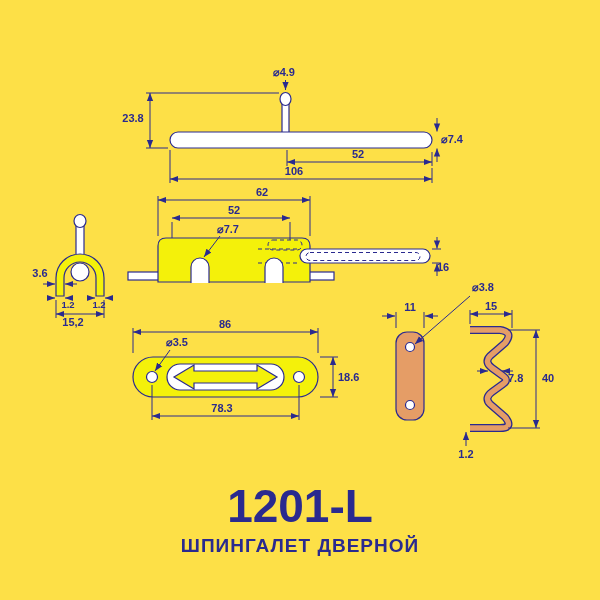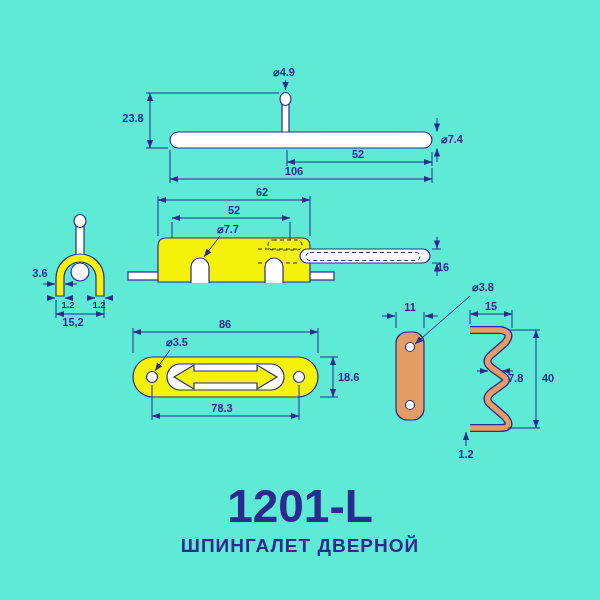--- a/index.html
+++ b/index.html
@@ -1,17 +1,17 @@
 <!DOCTYPE html>
 <html><head>
 <meta charset="utf-8">
 <style>
   html,body { margin:0; padding:0; background:#ffffff; }
   #drawing-page {
-    width:600px; height:600px; background:#5eead4; position:relative;
+    width:600px; height:600px; background:#fde047; position:relative;
     font-family:"Liberation Sans", sans-serif;
   }
   svg text {
     font-family:"Liberation Sans", sans-serif;
     fill:#2a2a8f;
   }
   .dimtxt   { font-size:11px; font-weight:bold; }
   .dimtxt-sm{ font-size:9.5px; font-weight:bold; }
   .dim, .ext, .leader { stroke:#2a2a8f; stroke-width:1; fill:none; }
   .part   { stroke:#2a2a8f; stroke-width:1.2; }

